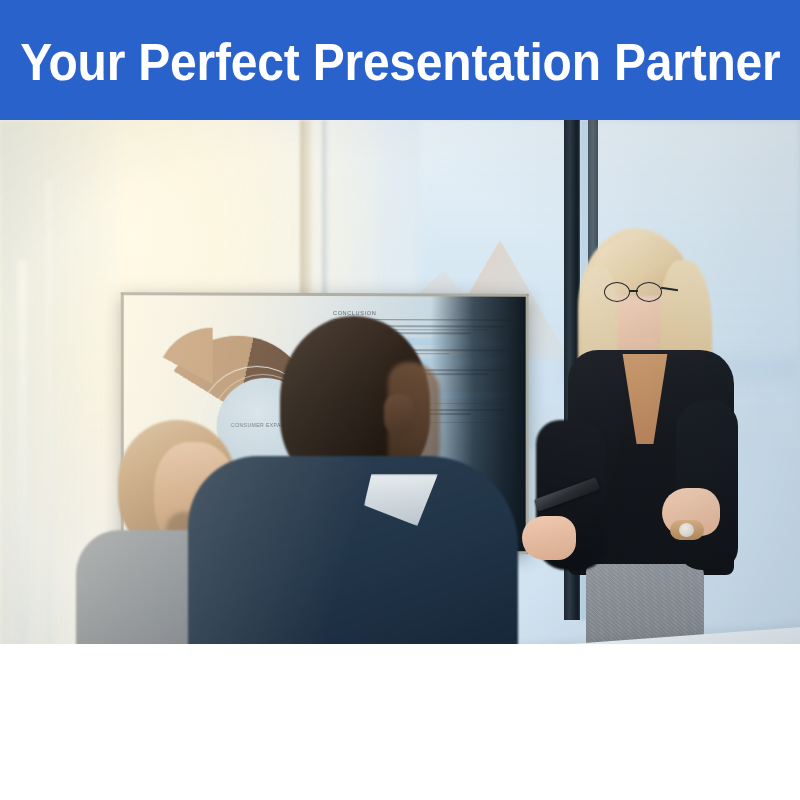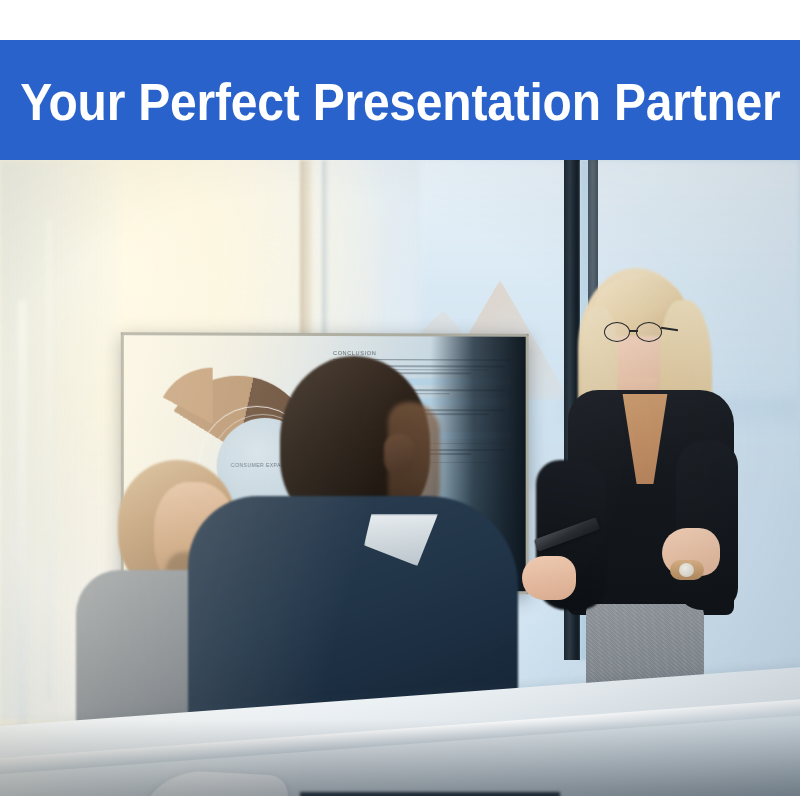--- a/index.html
+++ b/index.html
@@ -2,21 +2,21 @@
 <html><head>
 <meta charset="utf-8">
 <title>Your Perfect Presentation Partner</title>
 <style>
   * { margin:0; padding:0; box-sizing:border-box; }
   html,body{
     width:800px; height:800px; overflow:hidden;
     background:#ffffff;
     font-family:"Liberation Sans", sans-serif;
   }
-  #page{ position:relative; width:800px; height:756px; overflow:hidden; background:#fef9c3;margin-top:40px; }
+  #page{ position:relative; width:800px; height:644px; overflow:hidden; background:#fef9c3; }
 
   
   .banner{
     position:absolute; left:0; top:0; width:800px; height:120px;
     background:#2a62cc;
     display:flex; align-items:center; justify-content:center;
     overflow:hidden;
   }
   .banner-title{
     color:#ffffff;

